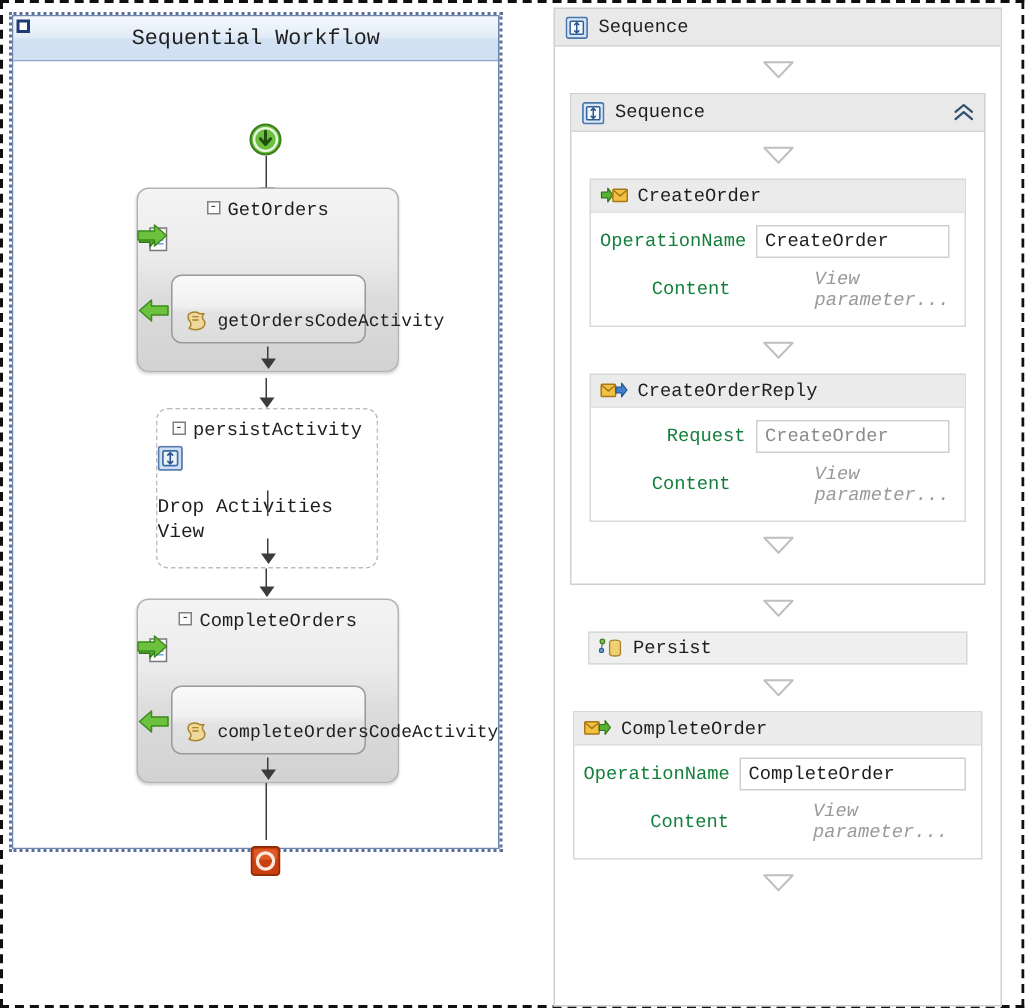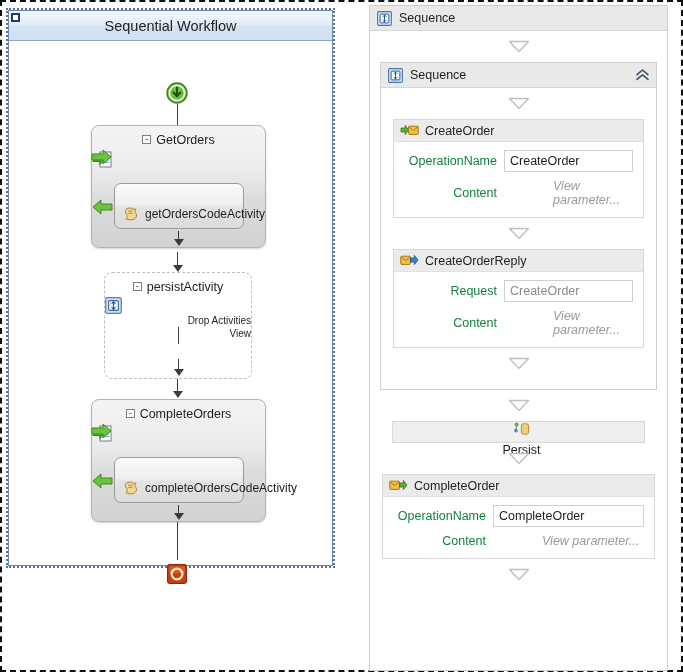--- a/index.html
+++ b/index.html
@@ -3,21 +3,21 @@
 <meta charset="utf-8">
 <style>
   * { box-sizing: border-box; }
   html, body {
     margin: 0; padding: 0;
     width: 683px; height: 672px;
     background: #ffffff;
     font-family: "Liberation Sans", sans-serif;
     overflow: hidden;
   }
-  #root { position: relative; width: 655px; height: 672px; background: #fff; }
+  #root { position: relative; width: 655px; height: 672px; background: #fff; font-family: Liberation Mono, monospace; }
 
   
   .outer-dash {
     position: absolute; left: 0; top: 0; width: 683px; height: 672px;
     border: 2px dashed #101010; pointer-events: none;
   }
 
   
   .wf-panel {
     position: absolute; left: 8px; top: 10px; width: 325px; height: 556px;
@@ -83,22 +83,22 @@
   }
   .code-act .lbl { font-size: 12px; color: #1e1e1e; line-height: 1.25; }
 
   
   .drop-box {
     position: absolute; left: 95px; width: 148px; height: 107px;
     border: 1px dashed #bdbdbd; border-radius: 8px; background: #ffffff;
   }
   .drop-title { text-align: center; font-size: 12.5px; color: #1e1e1e; padding-top: 7px; }
   .drop-text {
-    text-align: right; font-size: 10px; color: #1e1e1e;
-    line-height: 1.3; 
+    text-align: left; font-size: 13px; color: #1e1e1e;
+    line-height: 1.3; margin-top: 16px;
   }
 
   
   .side-arrow { position: absolute; }
 
   
   .wf4-panel {
     position: absolute; left: 369px; top: 5px; width: 299px; height: 666px;
     background: #ffffff; border: 1px solid #cfcfcf;
   }
@@ -143,21 +143,21 @@
     font-size: 12.5px; color: #1e1e1e; padding: 2px 5px; line-height: 17px;
   }
   .a4-field.dim { color: #8b8b8b; }
   .a4-plain {
     flex: 1; font-size: 12.5px; color: #9a9a9a; font-style: italic; padding-left: 5px; margin-left: 44px;
   }
 
   
   .persist-bar {
     margin: 0 22px; height: 22px; border: 1px solid #d8d8d8;
-    background: #efefef; display: flex; align-items: center; padding-left: 6px; gap: 7px; flex-direction: column;
+    background: #efefef; display: flex; align-items: center; padding-left: 6px; gap: 7px;
   }
   .persist-bar .ttl { font-size: 12.5px; color: #1e1e1e; }
 
   svg { display: block; }
 </style>
 </head>
 <body>
 
 <div id="root">
 

